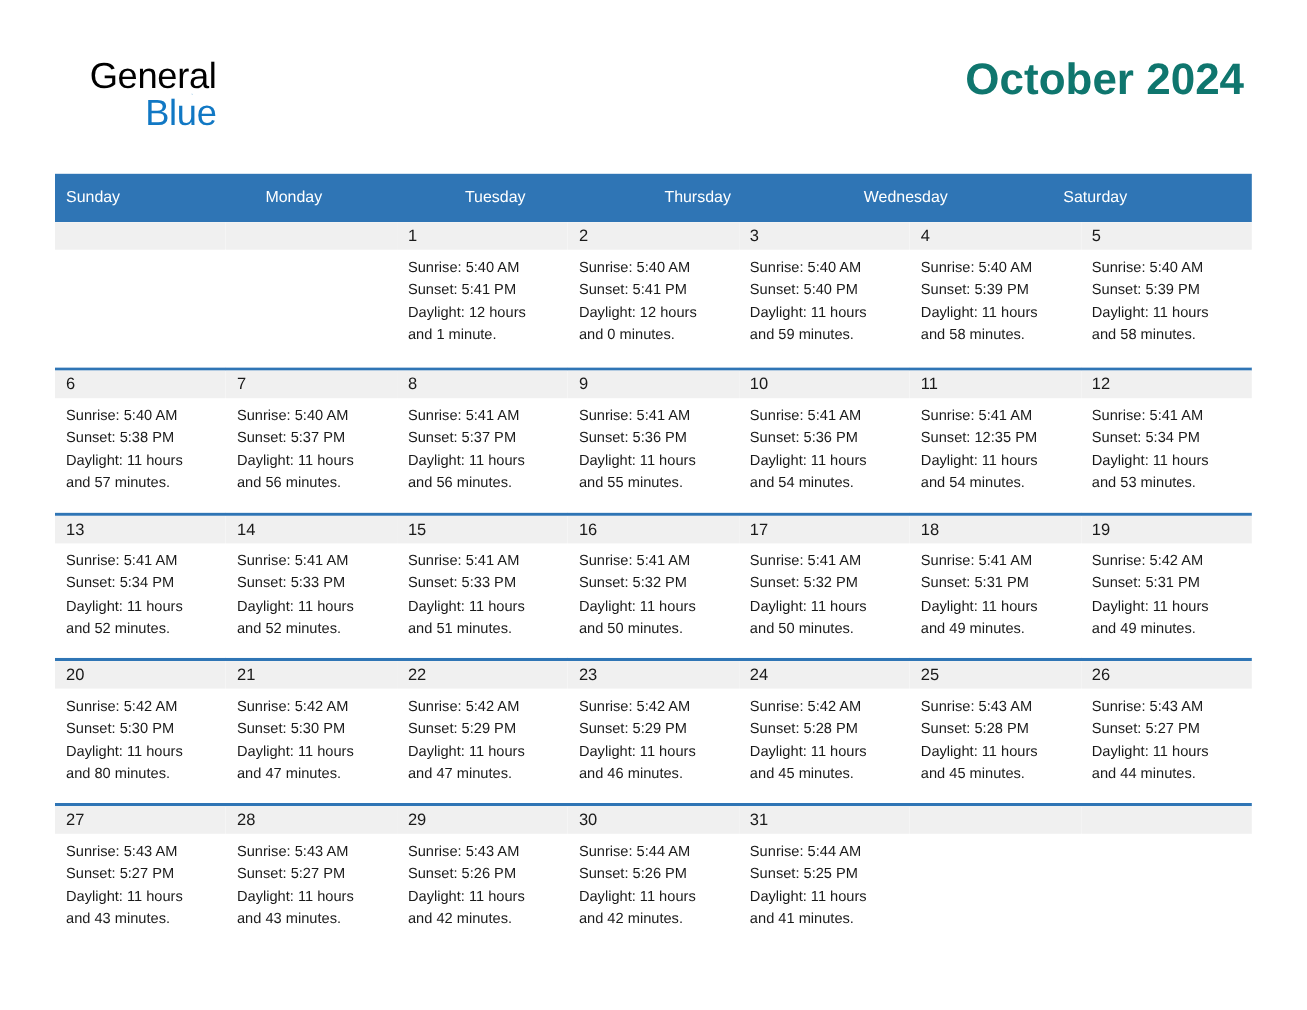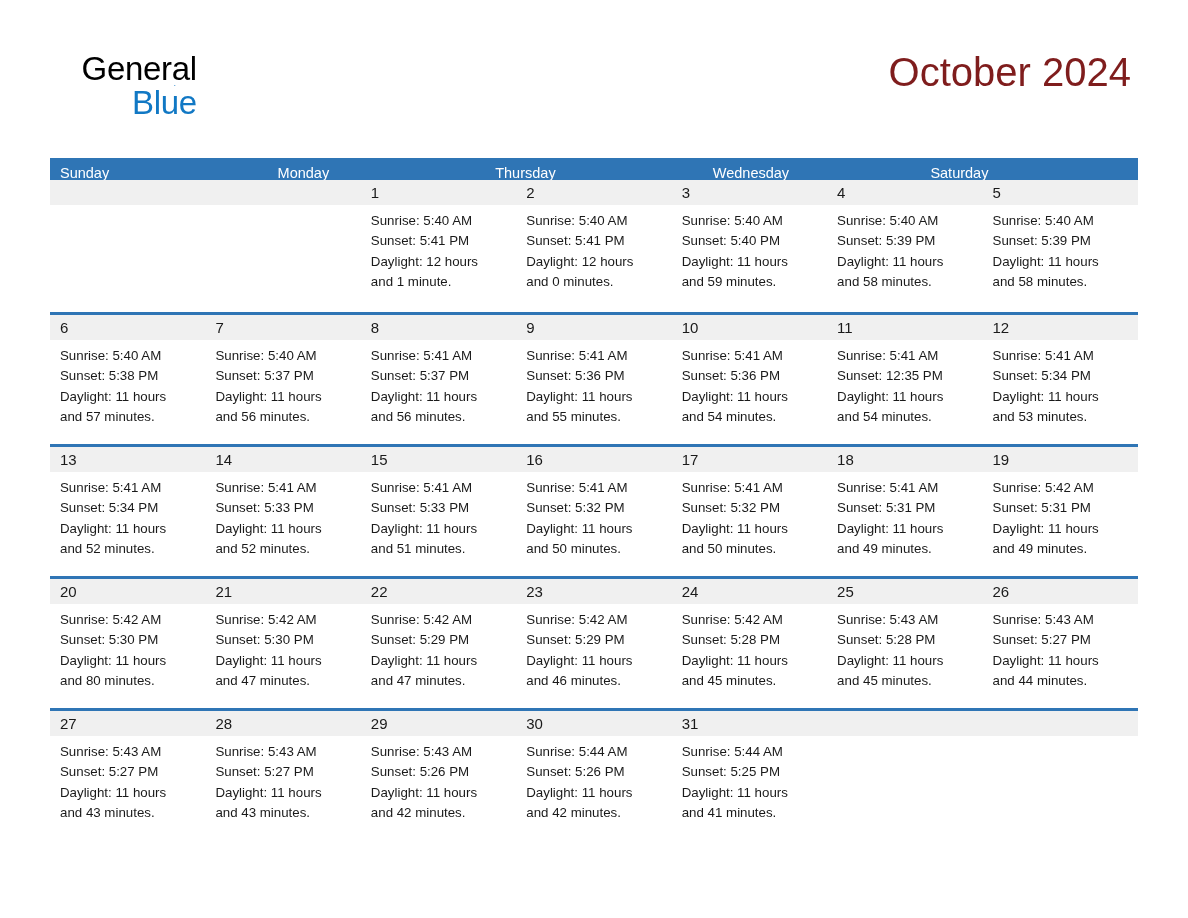--- a/index.html
+++ b/index.html
@@ -67,22 +67,22 @@
     line-height: 34px;
   }
   .title-block {
     position: absolute;
     right: 57px;
     top: 48px;
     text-align: right;
   }
   .month-title {
     font-size: 40px;
-    font-weight: normal;
-    color: #7f1d1d;
+    font-weight: bold;
+    color: #0f766e;
     line-height: 48px;
     letter-spacing: 0px;
     white-space: nowrap;
   }
   .location {
     font-size: 23px;
     font-weight: normal;
     color: #1c1c1c;
     line-height: 28px;
     margin-top: 12px;
@@ -92,21 +92,22 @@
   
   .calendar {
     position: absolute;
     left: 50px;
     top: 158px;
     width: 1088px;
   }
   .dow-row {
     display: flex;
     background: #2f75b5;
-    height: 22px;
+    height: 44px;
+    align-items: center;
   }
   .dow-cell {
     flex: 1 1 0;
     color: #ffffff;
     font-size: 14.5px;
     line-height: 30px;
     padding-left: 10px;
     box-sizing: border-box;
     white-space: nowrap;
   }
@@ -172,20 +173,21 @@
       <div class="month-title">October 2024</div>
     </div>
 
   </div>
 
   <div class="calendar">
 
     <div class="dow-row">
       <div class="dow-cell">Sunday</div>
       <div class="dow-cell">Monday</div>
+      <div class="dow-cell">Tuesday</div>
       <div class="dow-cell">Thursday</div>
       <div class="dow-cell">Wednesday</div>
       <div class="dow-cell">Saturday</div>
     </div>
 
     <div id="weeks-container">
         <div class="week">
           <div class="day-cell empty">
             <div class="day-band">
               <div class="day-num"></div>

